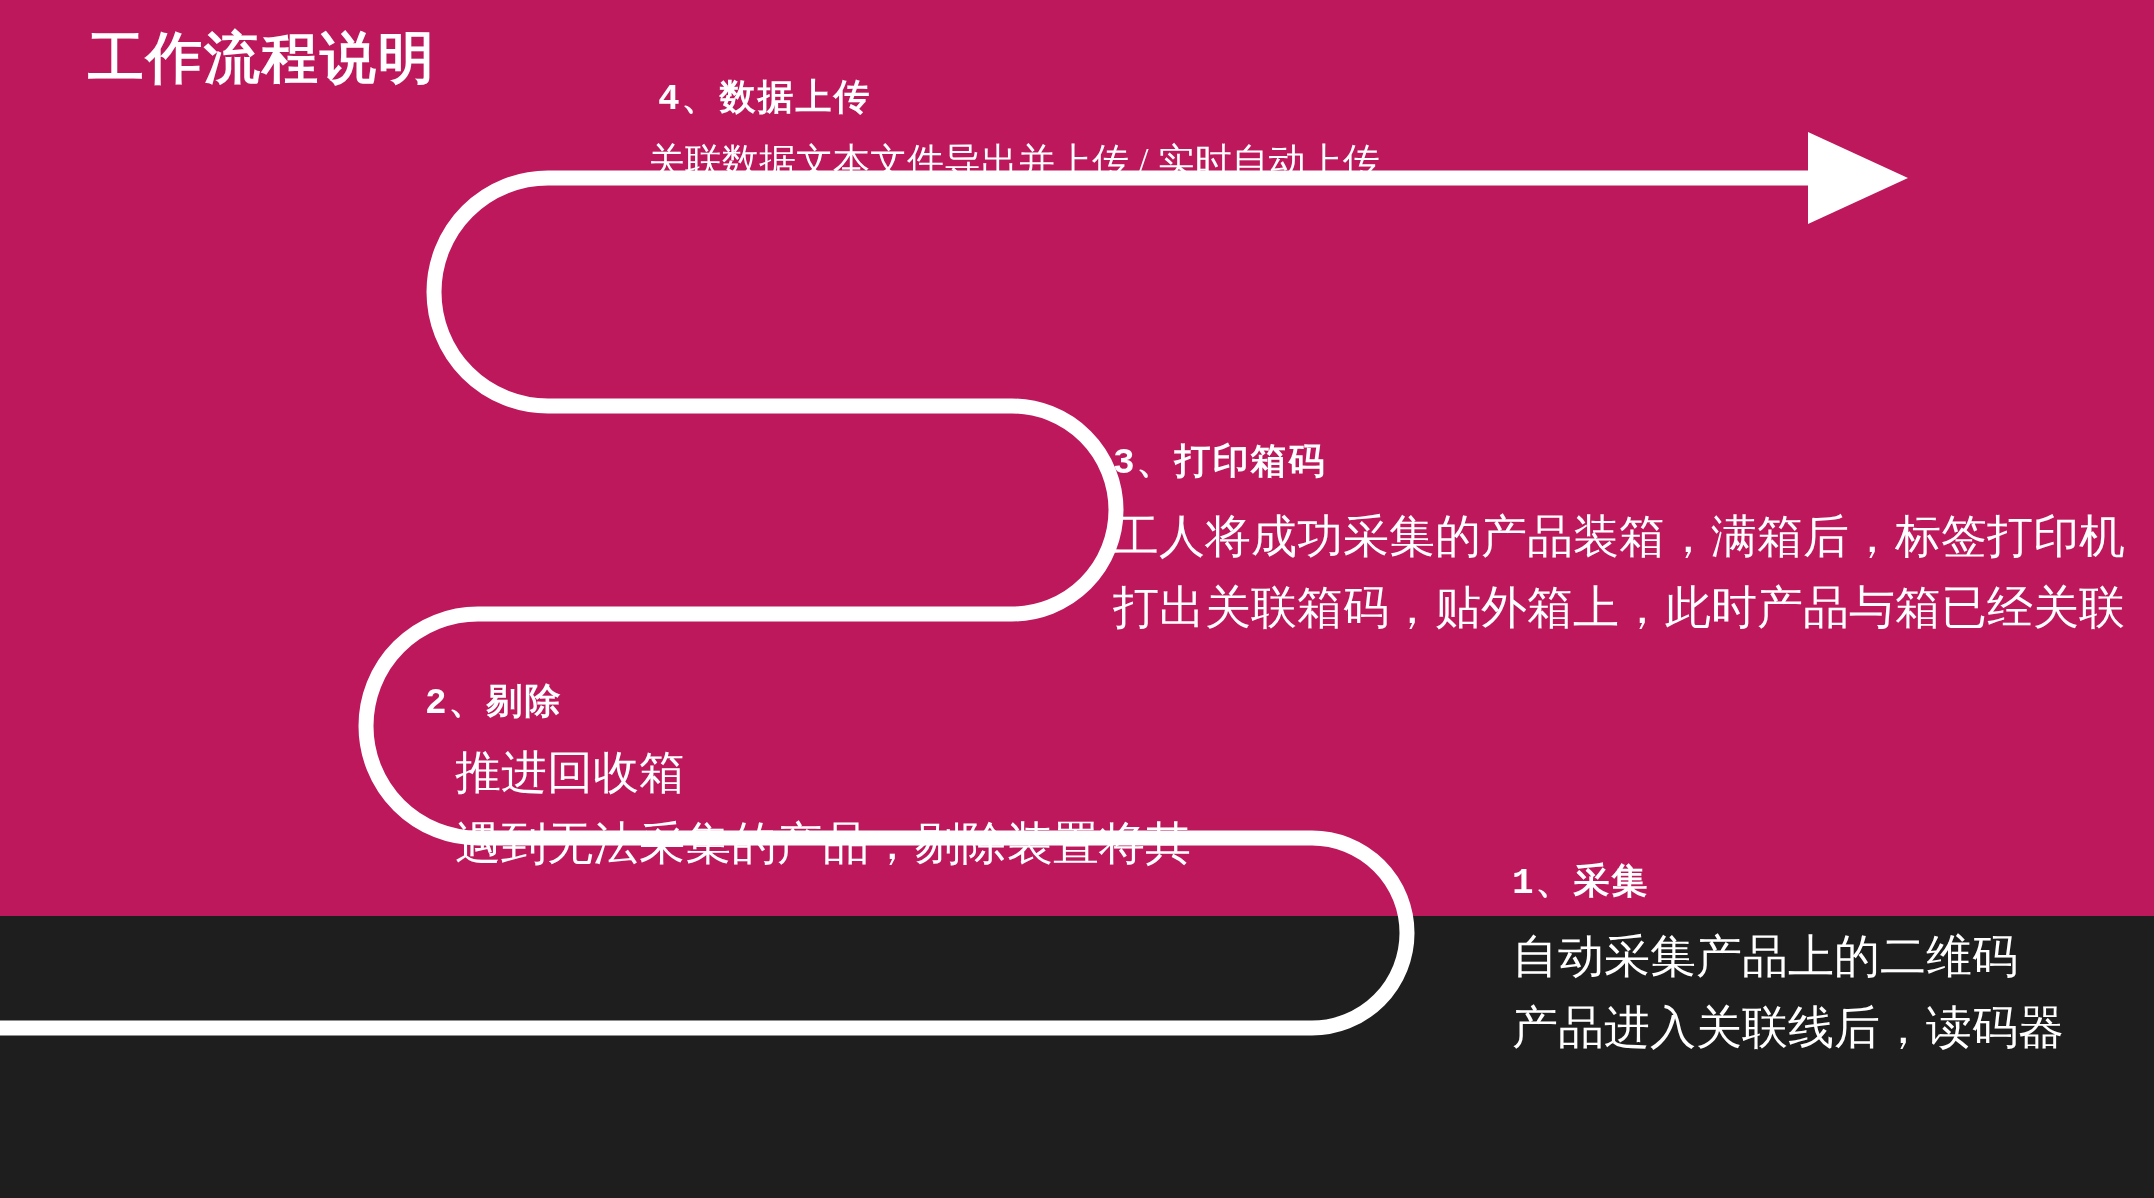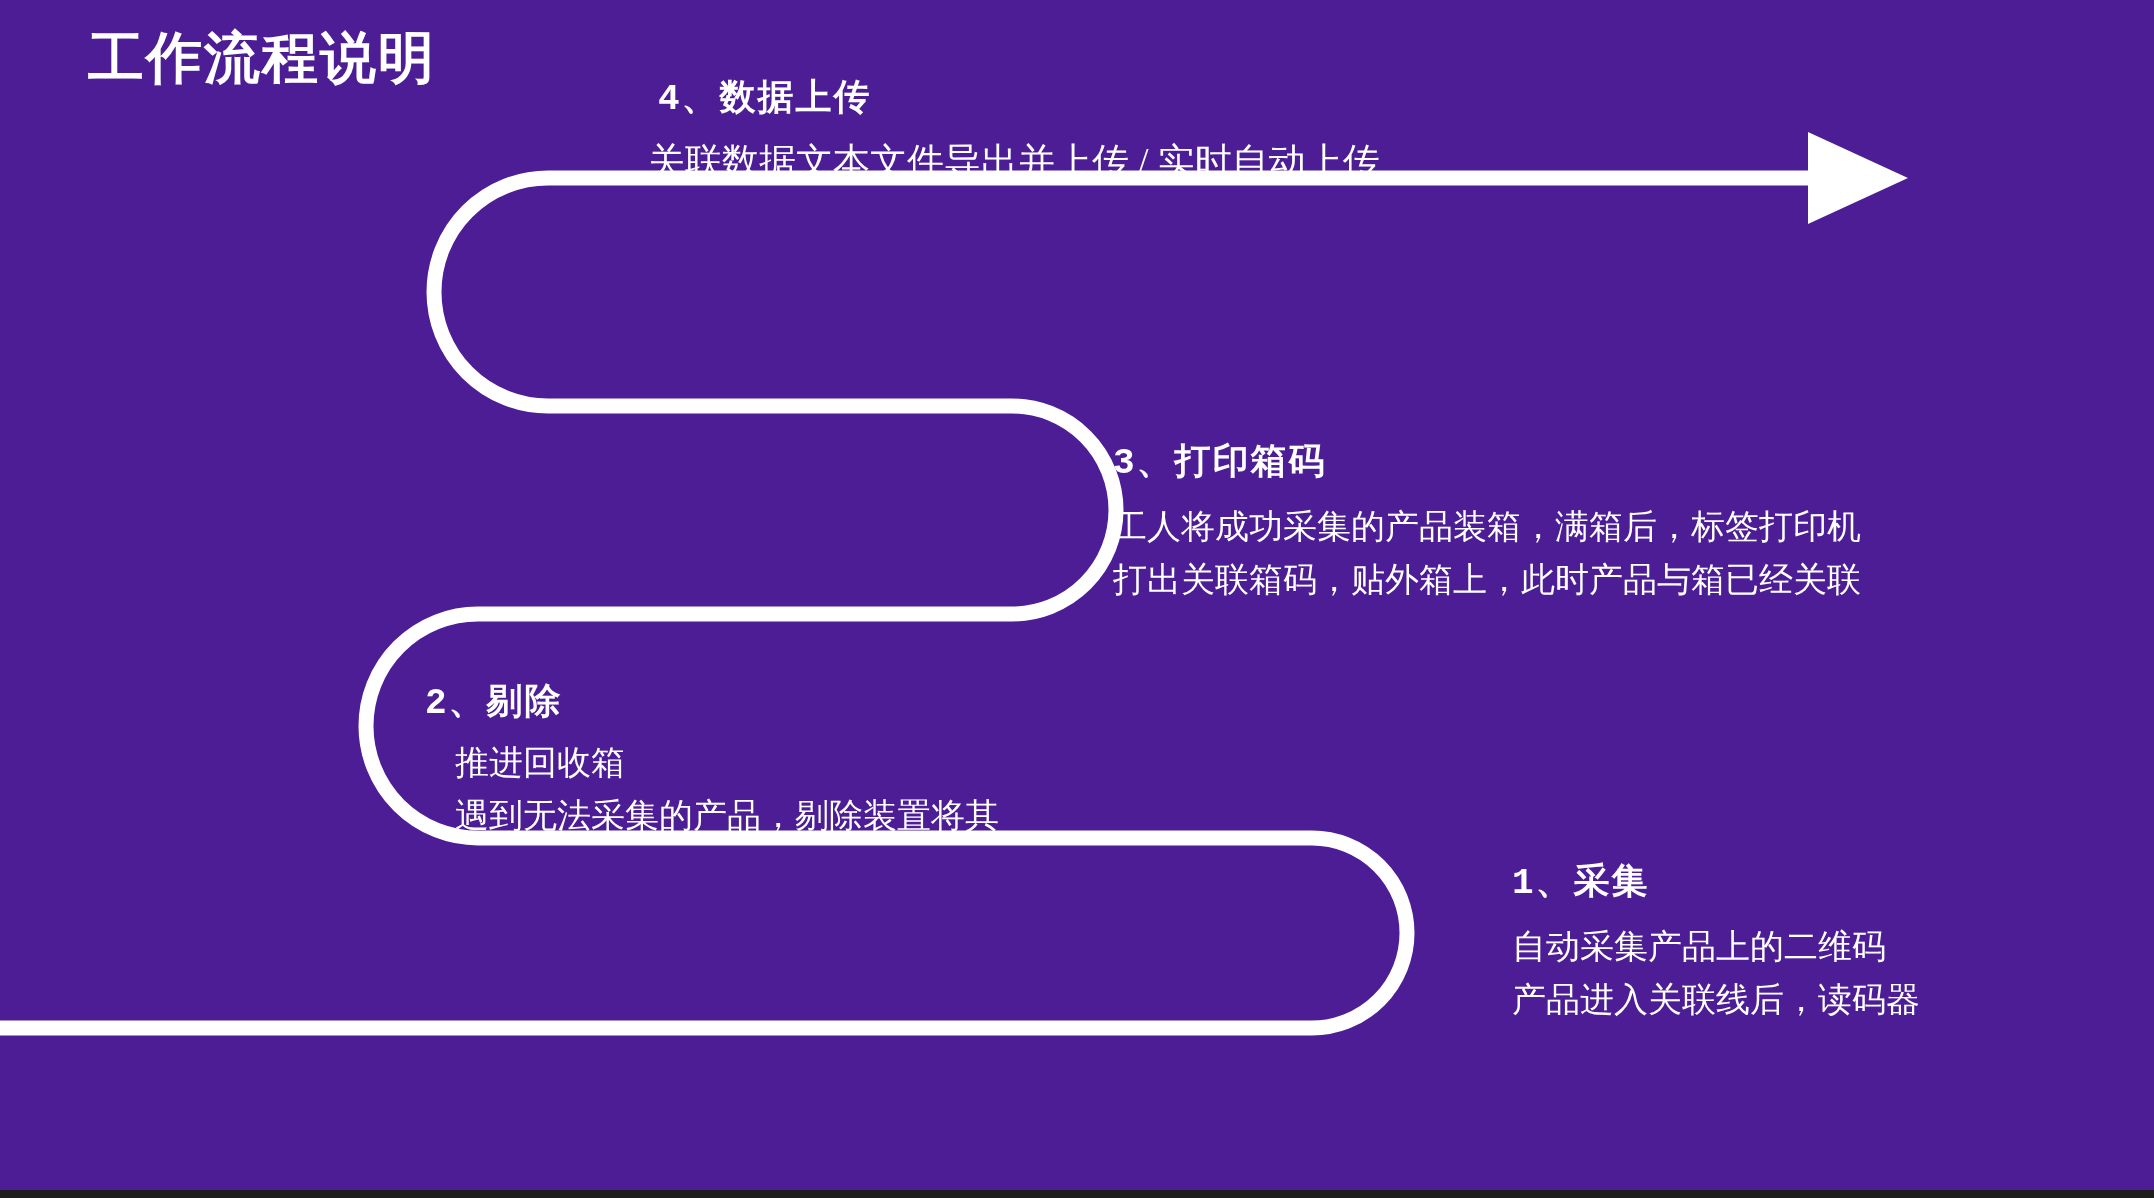--- a/index.html
+++ b/index.html
@@ -12,22 +12,22 @@
     height: 1198px;
     overflow: hidden;
     font-family: "Liberation Serif", "DejaVu Serif", serif;
     color: #ffffff;
     position: relative;
   }
   #stage {
     position: absolute;
     left: 0; top: 0;
     width: 2154px;
-    height: 1190px;
-    background: #4c1d95;
+    height: 916px;
+    background: #be185d;
   }
   #flow-svg {
     position: absolute;
     left: 0; top: 0;
     width: 2154px;
     height: 1198px;
     pointer-events: none;
   }
 
   .page-title {
@@ -47,21 +47,21 @@
     white-space: nowrap;
   }
   .step-title {
     font-size: 36px;
     font-weight: 700;
     line-height: 1.2;
     white-space: nowrap;
     font-family: Liberation Mono, monospace;
   }
   .step-body {
-    font-size: 34px;
+    font-size: 46px;
     font-weight: 400;
     line-height: 1.55;
     white-space: nowrap;
     font-family: "Liberation Serif", "DejaVu Serif", serif;
   }
   .step-body div {
     white-space: nowrap;
   }
 
   

